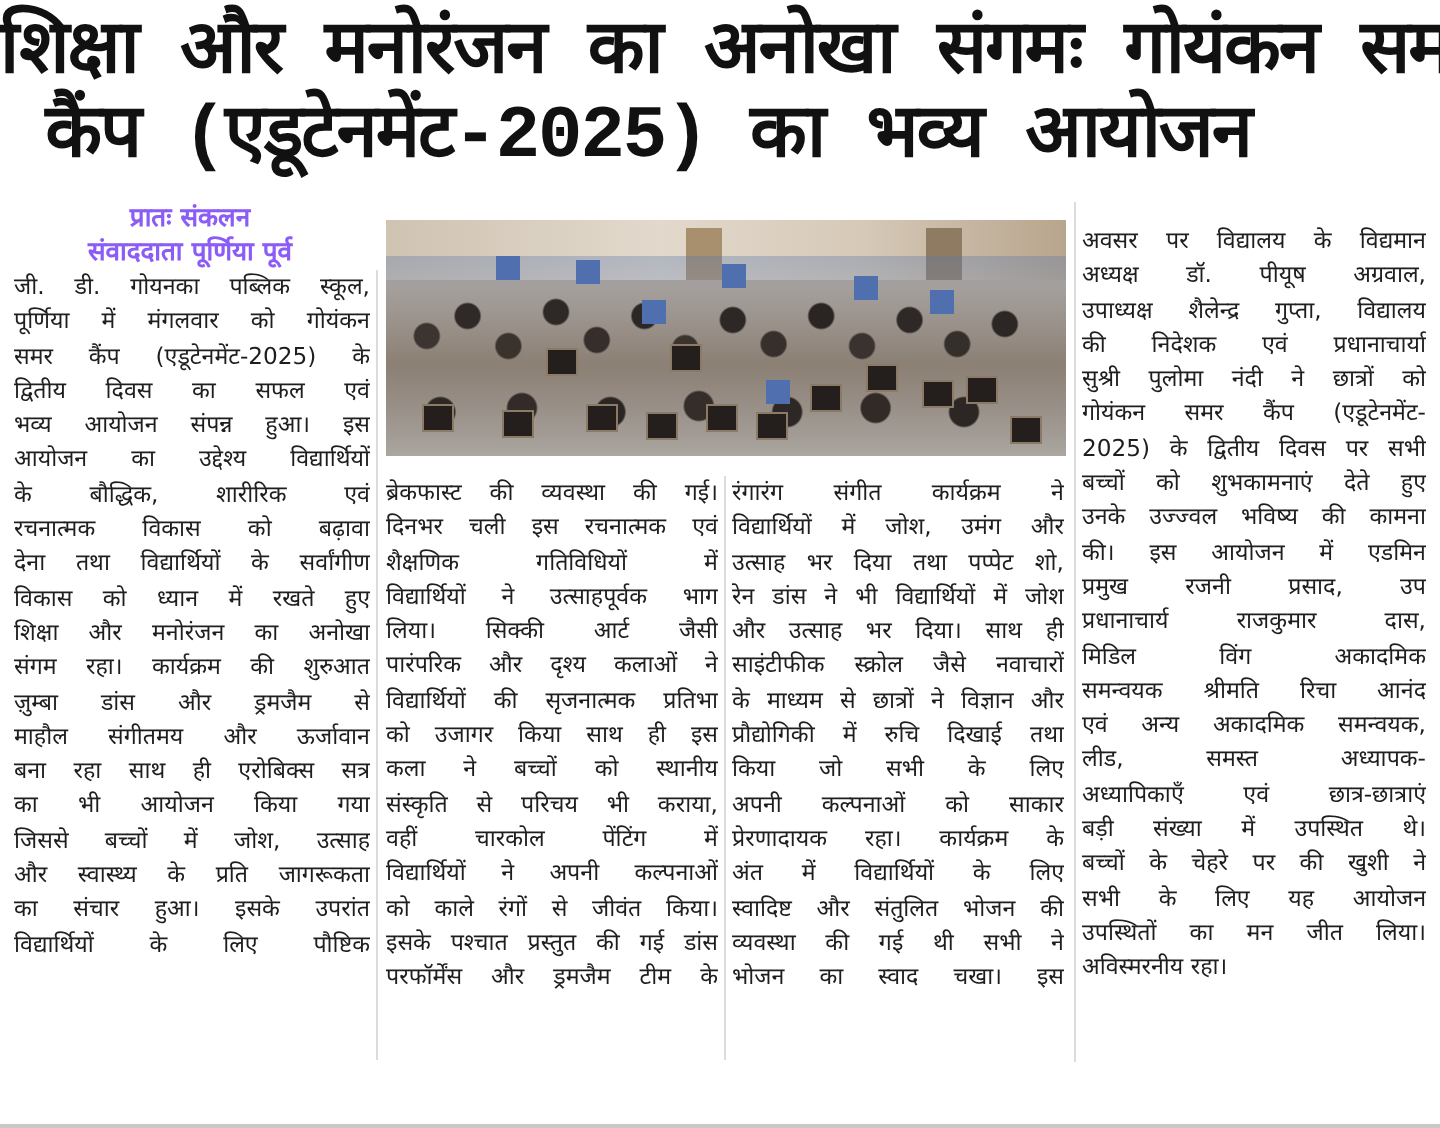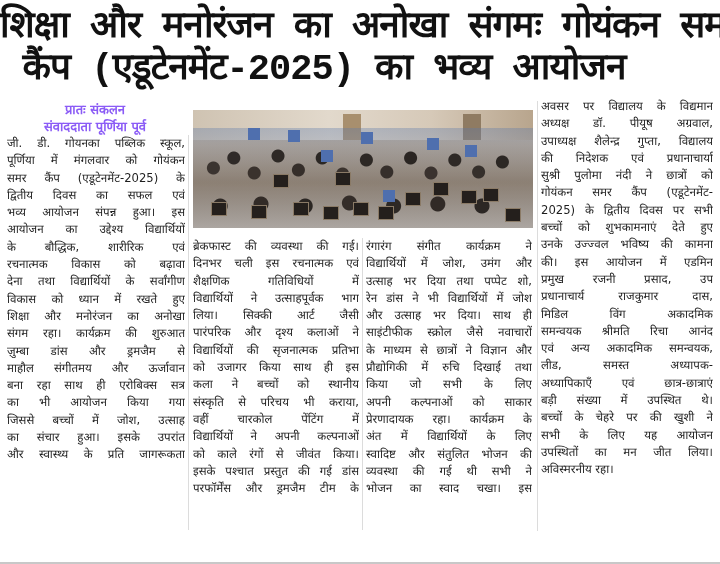--- a/index.html
+++ b/index.html
@@ -101,21 +101,21 @@
       display: block;
       white-space: nowrap;
       text-align-last: justify;
       text-align: justify;
       overflow: hidden;
     }
     .col .ln.last { text-align-last: left; }
     .col1 { left: 7px; top: 135px; width: 178px; }
     .col2 { left: 193px; top: 238px; width: 166px; }
     .col3 { left: 366px; top: 238px; width: 166px; }
-    .col4 { left: 541px; top: 98px; width: 172px; }
+    .col4 { left: 541px; top: 112px; width: 172px; }
     .sep {
       position: absolute; width: 1px; background: #dcdcdc;
     }
     .bottom-bar {
       position: absolute; left: 0; top: 562px; width: 720px; height: 2px; background: #c8c8c8;
     }
   </style>
 </head>
 <body>
 
@@ -167,22 +167,23 @@
   <span class="ln">रचनात्मक विकास को बढ़ावा</span>
   <span class="ln">देना तथा विद्यार्थियों के सर्वांगीण</span>
   <span class="ln">विकास को ध्यान में रखते हुए</span>
   <span class="ln">शिक्षा और मनोरंजन का अनोखा</span>
   <span class="ln">संगम रहा। कार्यक्रम की शुरुआत</span>
   <span class="ln">ज़ुम्बा डांस और ड्रमजैम से</span>
   <span class="ln">माहौल संगीतमय और ऊर्जावान</span>
   <span class="ln">बना रहा साथ ही  एरोबिक्स सत्र</span>
   <span class="ln">का भी आयोजन किया गया</span>
   <span class="ln">जिससे बच्चों में जोश, उत्साह</span>
+  <span class="ln">और स्वास्थ्य के प्रति जागरूकता</span>
   <span class="ln">का संचार हुआ। इसके उपरांत</span>
-  <span class="ln">और स्वास्थ्य के प्रति जागरूकता</span>
+  <span class="ln">विद्यार्थियों के लिए पौष्टिक</span>
 </div>
 
 <div class="col col2">
   <span class="ln">ब्रेकफास्ट की व्यवस्था की गई।</span>
   <span class="ln">दिनभर चली इस रचनात्मक एवं</span>
   <span class="ln">शैक्षणिक गतिविधियों में</span>
   <span class="ln">विद्यार्थियों ने उत्साहपूर्वक भाग</span>
   <span class="ln">लिया। सिक्की आर्ट जैसी</span>
   <span class="ln">पारंपरिक और दृश्य कलाओं ने</span>
   <span class="ln">विद्यार्थियों की सृजनात्मक प्रतिभा</span>

